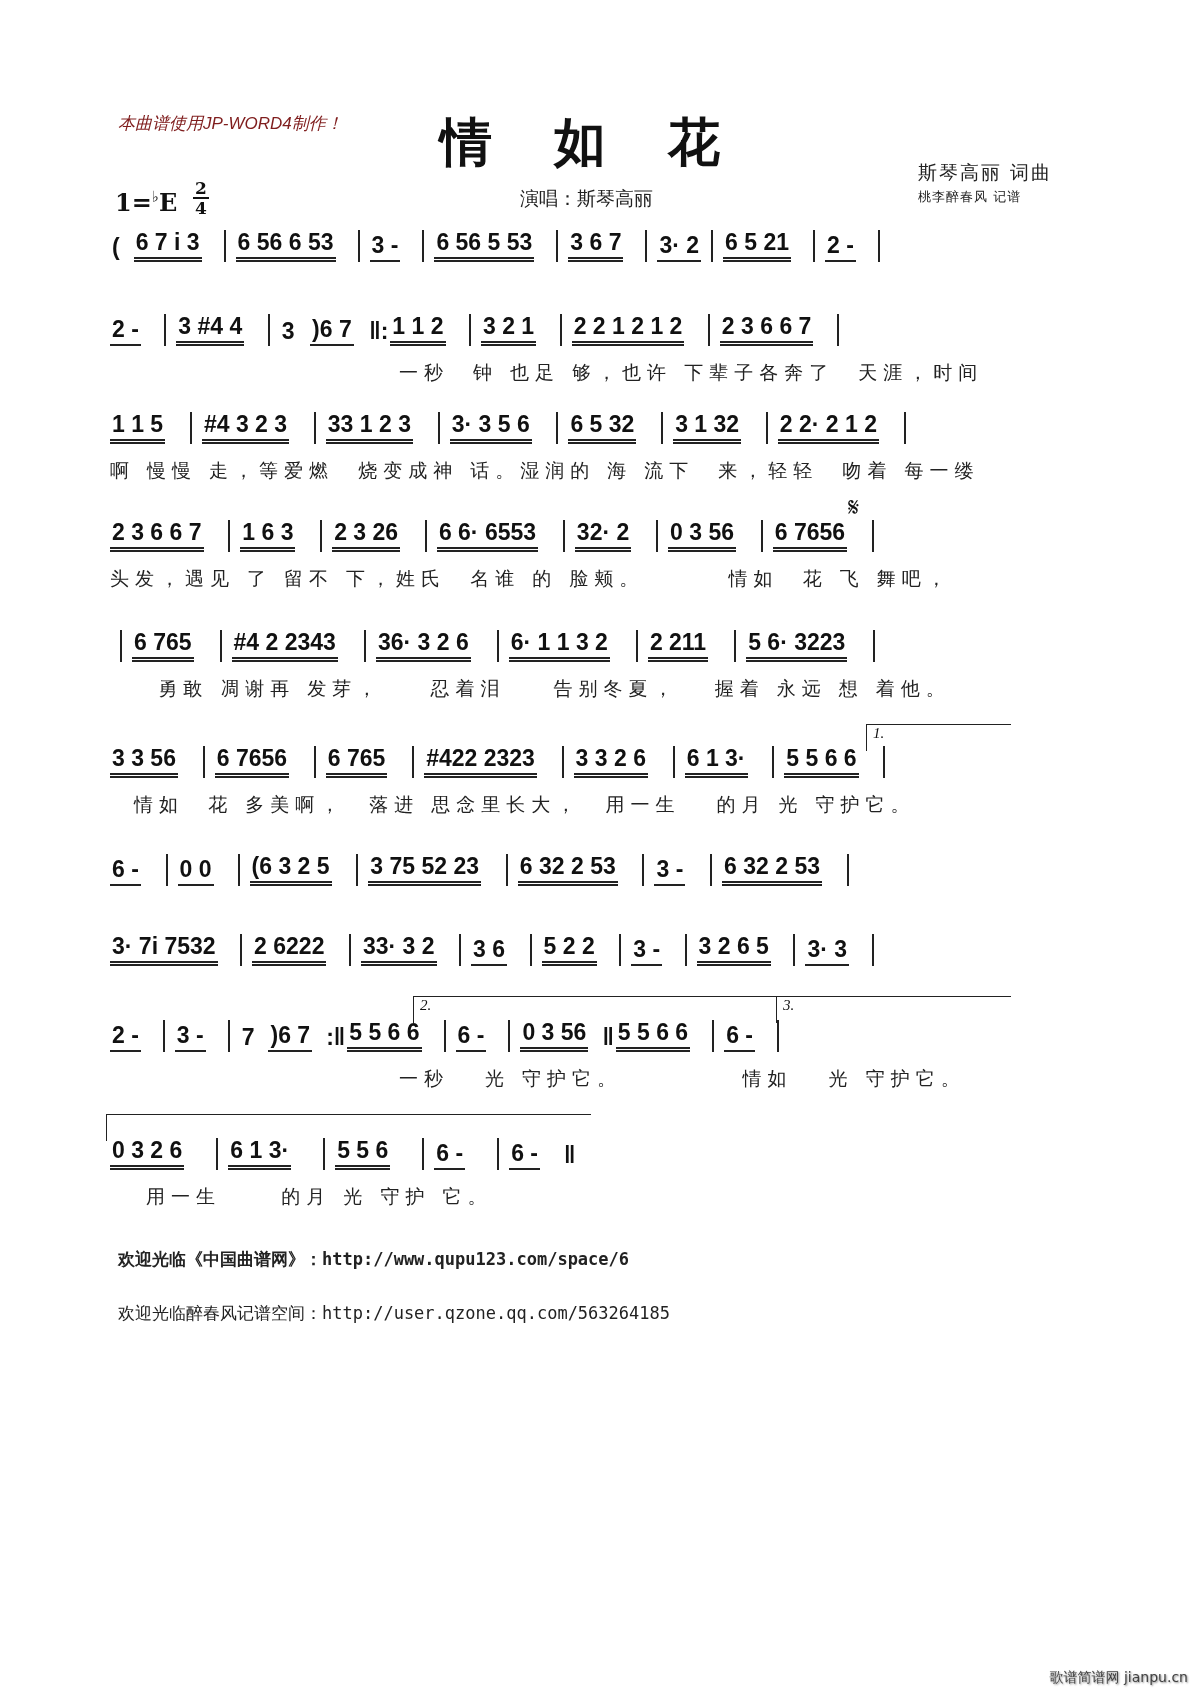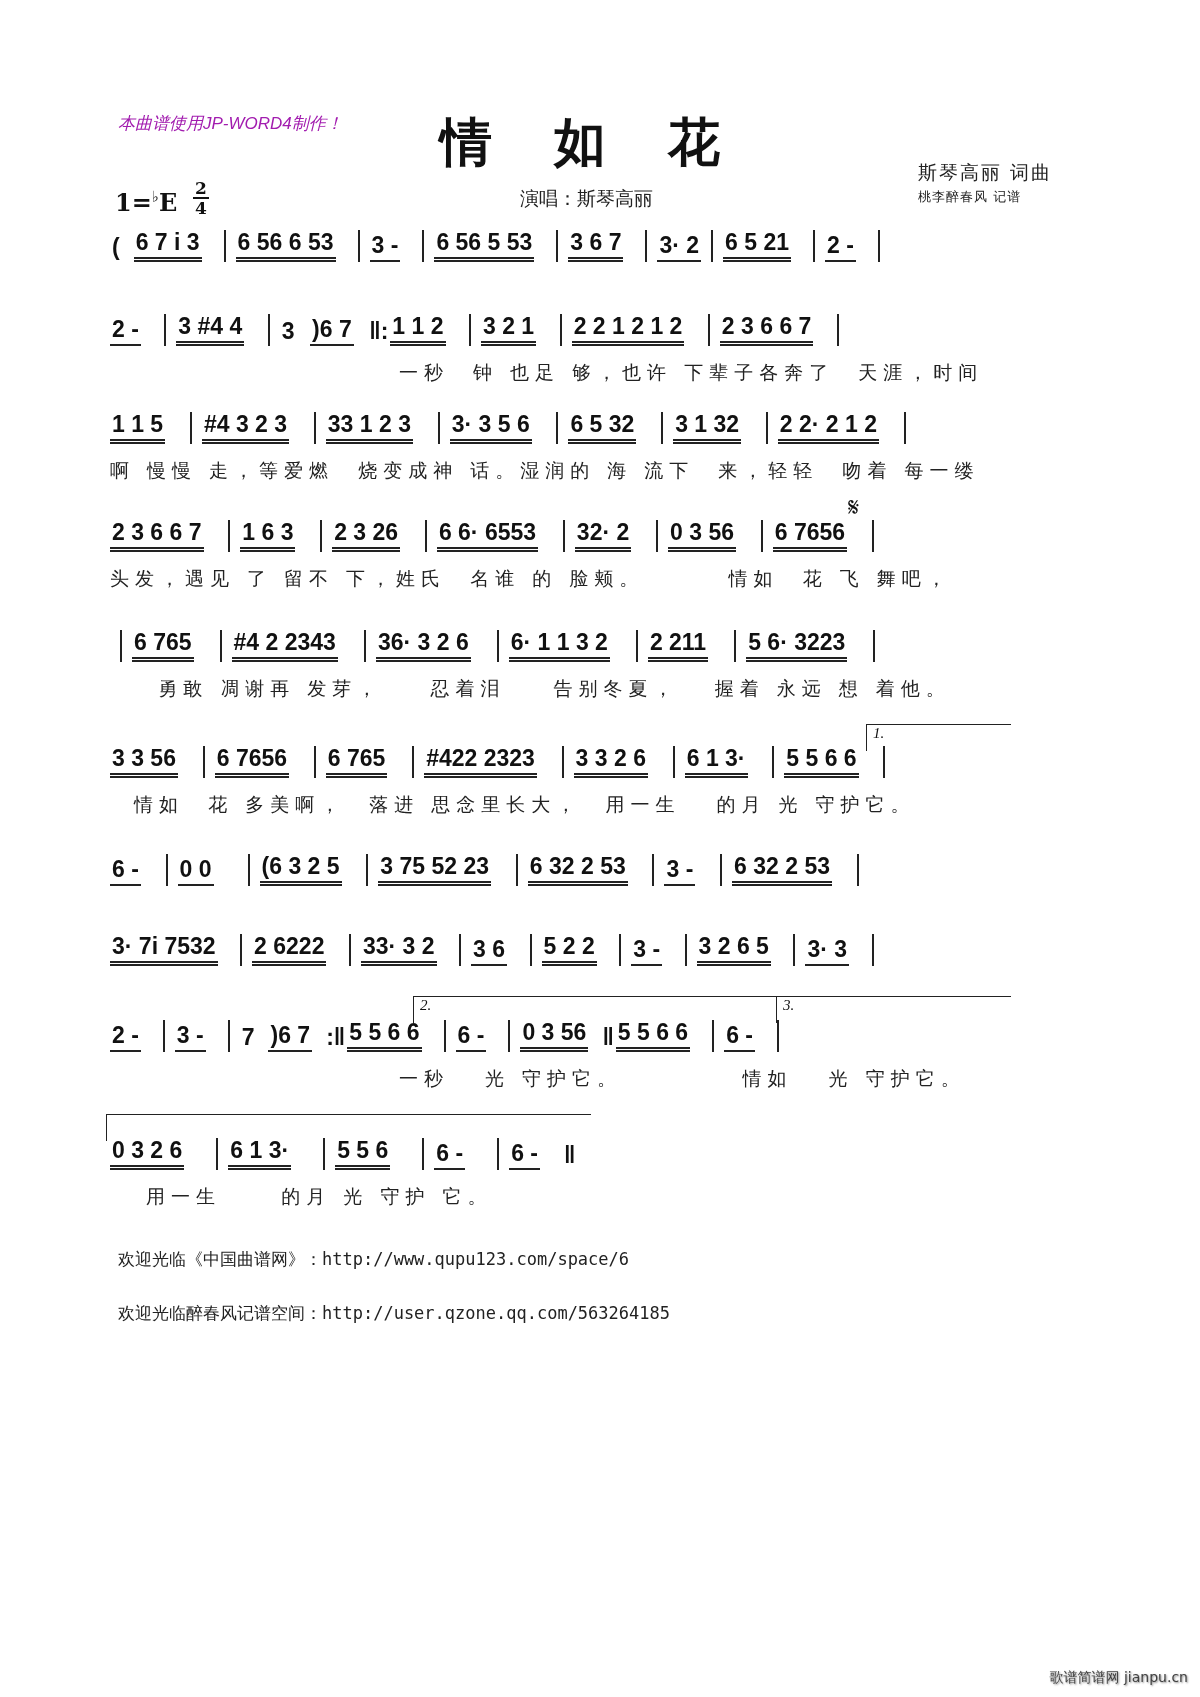--- a/index.html
+++ b/index.html
@@ -1,19 +1,19 @@
 <!DOCTYPE html>
 <html><head>
 <meta charset="utf-8">
 <style>
   html, body { margin: 0; padding: 0; background: #ffffff; }
   body { width: 1200px; height: 1697px; position: relative; overflow: hidden;
          font-family: "DejaVu Sans", sans-serif; color: #111; }
   .abs { position: absolute; }
-  .credit-top { left: 118px; top: 112px; font-size: 17px; font-style: italic; color: #a21caf;
+  .credit-top { left: 118px; top: 112px; font-size: 17px; font-style: italic; color: #7f1d1d;
                 font-family: "Liberation Sans", sans-serif; }
   .title { left: 440px; top: 108px; font-size: 52px; font-weight: bold; letter-spacing: 62px;
            font-family: "DejaVu Serif", serif; color: #111; }
   .key { left: 115px; top: 188px; font-size: 24px; font-weight: bold; font-family: "DejaVu Serif", serif; }
   .key sup { font-size: 15px; font-weight: normal; }
   .timesig { left: 193px; top: 180px; display: flex; flex-direction: column; align-items: center;
              font-family: "DejaVu Serif", serif; font-weight: bold; font-size: 17px; line-height: 16px; }
   .timesig .bar { width: 16px; height: 2px; background: #111; margin: 1px 0; }
   .singer { left: 520px; top: 186px; font-size: 19px; color: #222; }
   .composer { left: 918px; top: 160px; font-size: 19px; color: #222; letter-spacing: 2px; }
@@ -171,21 +171,21 @@
         <span class="barline"></span>
         <span class="tok u2" style="margin-right: 14.75px;">5 5 6 6</span>
         <span class="barline"></span>
       </div>
       <div class="lyrics">  情如  花 多美啊，  落进 思念里长大，  用一生   的月 光 守护它。</div>
     </div>
     <div class="line" style="top: 852px;">
       <div class="notes">
         <span class="tok u1" style="margin-right: 14.75px;">6 -</span>
         <span class="barline"></span>
-        <span class="tok u1" style="margin-right: 24px;">0 0</span>
+        <span class="tok u1" style="margin-right: 14px;">0 0</span>
         <span class="barline"></span>
         <span class="tok u2" style="margin-right: 14.75px;">(6 3 2 5</span>
         <span class="barline"></span>
         <span class="tok u2" style="margin-right: 14.75px;">3 75 52 23</span>
         <span class="barline"></span>
         <span class="tok u2" style="margin-right: 14.75px;">6 32 2 53</span>
         <span class="barline"></span>
         <span class="tok u1" style="margin-right: 14.75px;">3 -</span>
         <span class="barline"></span>
         <span class="tok u2" style="margin-right: 14.75px;">6 32 2 53</span>
@@ -252,19 +252,19 @@
       <div class="lyrics">   用一生     的月 光 守护 它。</div>
     </div>
     <div class="volta" style="left: 866px; top: 724px; width: 138px;">1.</div>
     <div class="volta" style="left: 413px; top: 996px; width: 356px;">2.</div>
     <div class="volta" style="left: 776px; top: 996px; width: 228px;">3.</div>
     <div class="volta" style="left: 106px; top: 1114px; width: 478px;"></div>
   </div>
 
 <div class="segno" style="left:848px; top:492px;">𝄋</div>
 
-<div class="abs footer" style="top:1248px;">欢迎光临《中国曲谱网》：http://www.qupu123.com/space/6</div>
+<div class="abs footer" style="top:1248px;font-weight:bold;">欢迎光临《中国曲谱网》：http://www.qupu123.com/space/6</div>
 <div class="abs footer" style="top:1302px;">欢迎光临醉春风记谱空间：http://user.qzone.qq.com/563264185</div>
 
 <div class="abs watermark">
   <span style="color:#444; font-family:'DejaVu Serif', serif;">歌谱简谱网</span>
   <span>jianpu.cn</span>
 </div>
 
 </body></html>

